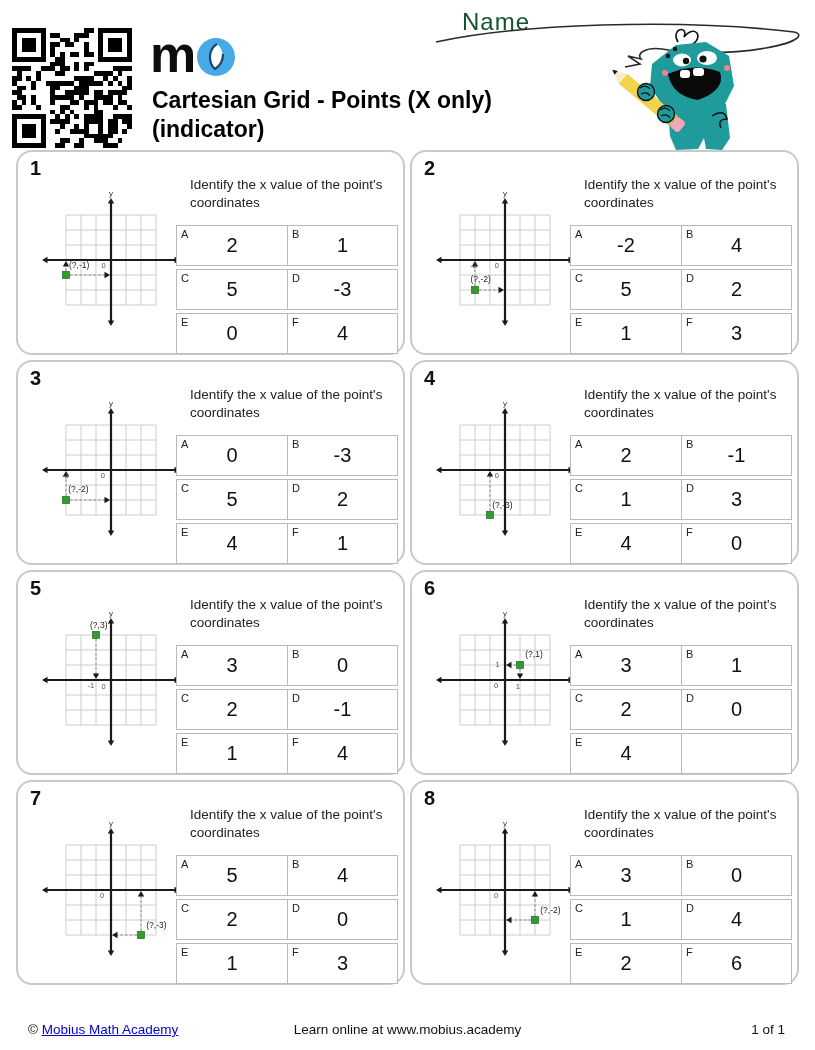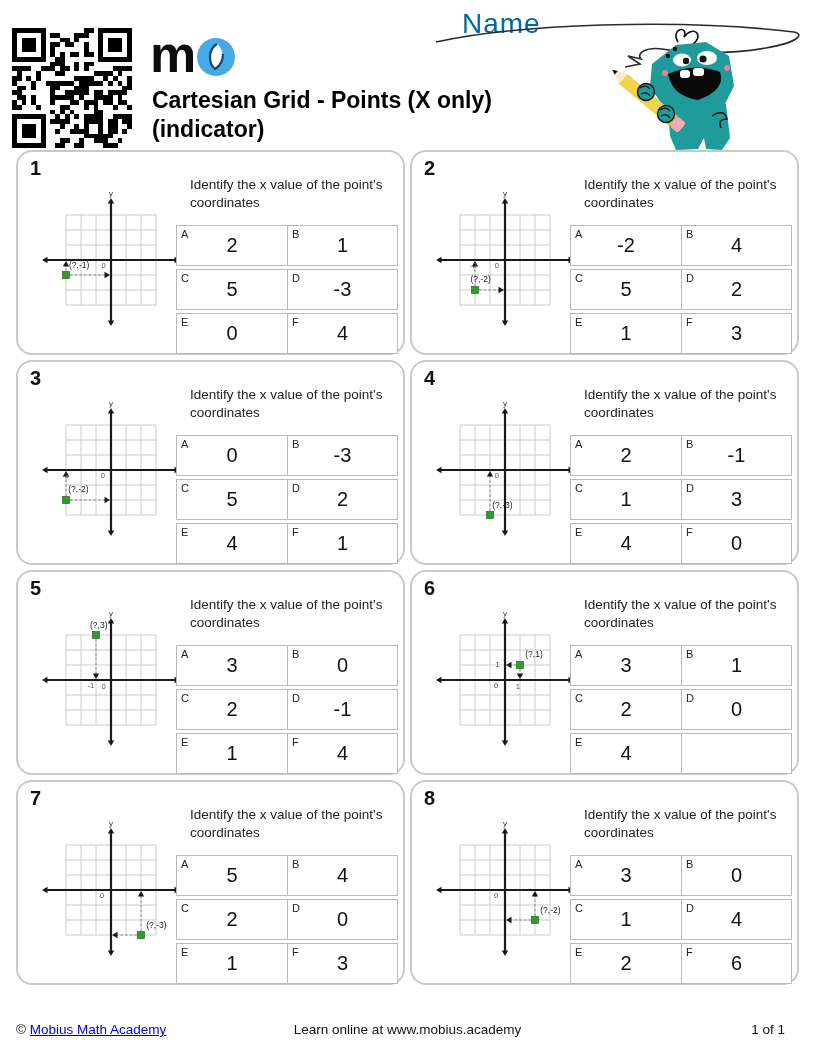--- a/index.html
+++ b/index.html
@@ -3,21 +3,21 @@
 <meta charset="utf-8">
 <style>
   html,body{margin:0;padding:0;background:#fff;}
   body{width:815px;height:1050px;position:relative;font-family:"Liberation Sans",sans-serif;overflow:hidden;}
 
   
   .qr{position:absolute;left:12px;top:28px;width:120px;height:120px;}
   .logo{position:absolute;left:150px;top:24px;display:flex;align-items:center;font-size:52px;font-weight:bold;letter-spacing:-2px;color:#0d0d0d;}
   .logo-o{display:inline-flex;margin:6px 1px 0 2px;}
   .wtitle{position:absolute;left:152px;top:86px;width:390px;font-size:23px;font-weight:bold;line-height:1.25;color:#000;}
-  .namelab{position:absolute;left:462px;top:8px;font-size:28px;letter-spacing:1px;color:#0369a1;}
+  .namelab{position:absolute;left:462px;top:8px;font-size:24px;letter-spacing:1px;color:#14532d;}
   .swoosh{position:absolute;left:428px;top:6px;}
   .mascot{position:absolute;left:602px;top:18px;}
 
   
   .problems{position:absolute;left:16px;top:150px;width:783px;display:grid;grid-template-columns:1fr 1fr;grid-auto-rows:205px;gap:5px 5px;}
   .card{border:2px solid #c9c9c9;border-radius:16px;background:#fff;position:relative;}
   .pnum{position:absolute;left:12px;top:5px;font-size:20px;font-weight:bold;color:#111;}
   .graph{position:absolute;left:8px;top:36px;}
   .qwrap{position:absolute;left:158px;top:24px;right:5px;}
   .question{font-size:13.5px;color:#222;line-height:1.35;padding:0 14px;}
@@ -30,21 +30,21 @@
 
   
   .gl{stroke:#ccc;stroke-width:1;}
   .axis{stroke:#1a1a1a;stroke-width:2.2;}
   .dash{stroke:#8a8a8a;stroke-width:1;stroke-dasharray:2.5 2.2;fill:none;}
   svg text{font-family:"Liberation Sans",sans-serif;}
 
   
   .foot{position:absolute;top:1022px;font-size:13.5px;color:#111;}
   .foot-center{left:0;width:100%;text-align:center;}
-  .foot-left{left:16px;text-align:center;}
+  .foot-left{left:28px;text-align:center;}
   .foot-right{right:30px;text-align:right;}
   .alink{color:#0000d6;text-decoration:underline;cursor:pointer;}
 </style>
 </head>
 <body>
 
 <div class="qr">
   <svg id="qr-svg" width="120" height="120" shape-rendering="crispEdges">
       <rect width="120" height="120" fill="#fff"></rect>
       <rect x="72" y="0" width="4.8" height="4.8" fill="#000"></rect>

